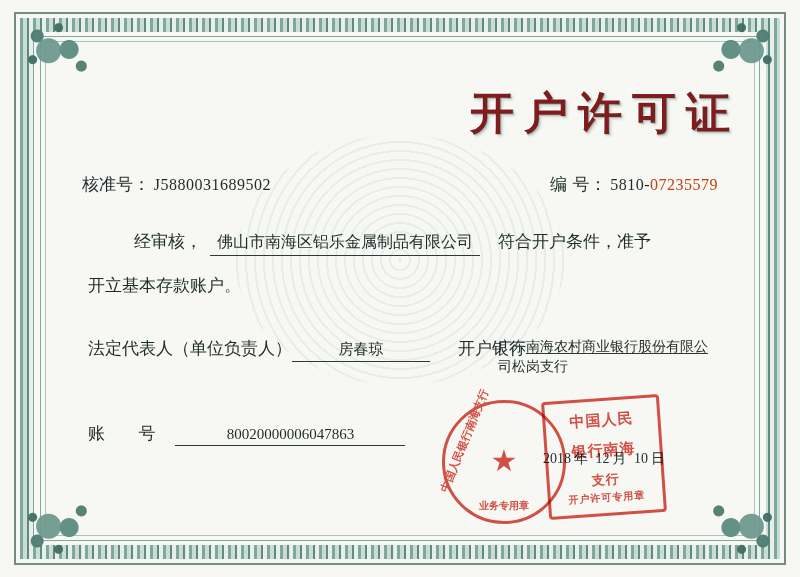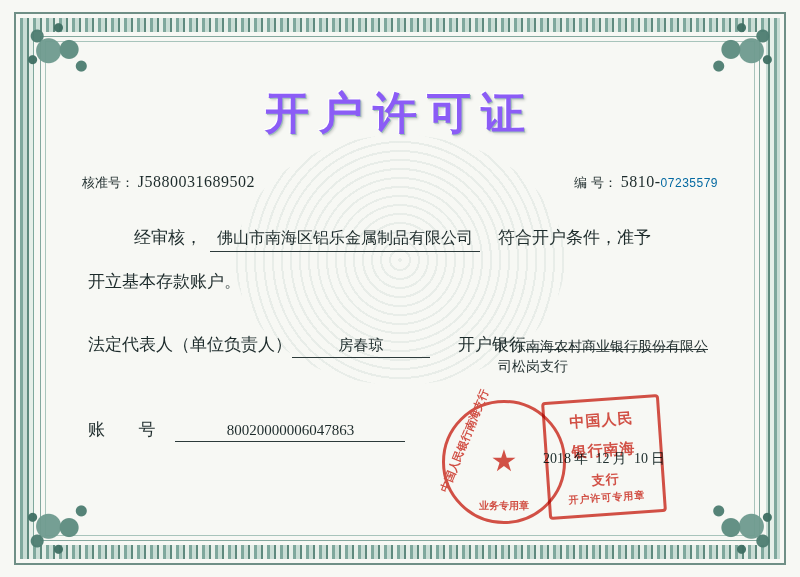--- a/index.html
+++ b/index.html
@@ -113,51 +113,51 @@
   .content {
     position: absolute;
     left: 60px;
     top: 52px;
     right: 60px;
     bottom: 52px;
     color: #1d2b2b;
   }
 
   .title {
-    text-align: center;
+    text-align: right;
     margin-top: 32px;
     font-family: "DejaVu Sans", sans-serif;
     font-size: 44px;
     font-weight: bold;
     letter-spacing: 10px;
-    color: #8b5cf6;
+    color: #7f1d1d;
     text-shadow:
       1px 1px 0 #9fc0b8,
       -1px -1px 0 #ffffff,
       2px 2px 3px rgba(0,0,0,.18);
   }
 
   .row-codes {
     display: flex;
     justify-content: space-between;
     align-items: baseline;
     margin-top: 30px;
     padding: 0 22px;
     font-size: 15px;
   }
-  .label { font-family: "DejaVu Sans", sans-serif; font-size: 13px; margin-top: 12px; }
+  .label { font-family: "DejaVu Sans", sans-serif; font-size: 17px; margin-top: 12px; }
   .code-value {
     font-family: "Liberation Serif", serif;
     font-size: 16px;
     letter-spacing: .5px;
   }
   .code-red {
-    color: #0369a1;
-    font-family: Liberation Sans, sans-serif;
-    font-size: 12px;
+    color: #c2410c;
+    font-family: Liberation Serif, serif;
+    font-size: 16px;
     letter-spacing: .5px;
   }
 
   .body-block { margin-top: 34px; padding: 0 28px; font-size: 17px; }
 
   .line1 {
     display: flex;
     align-items: baseline;
     white-space: nowrap;
     gap: 8px;

